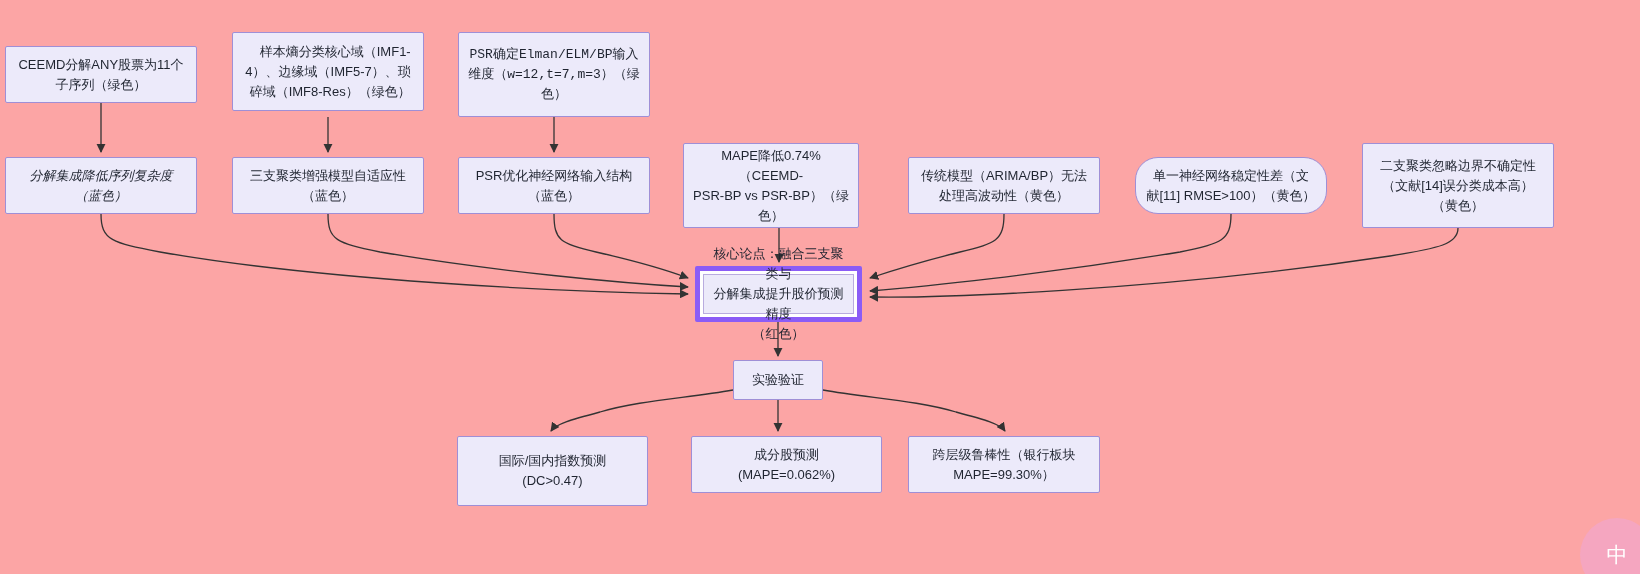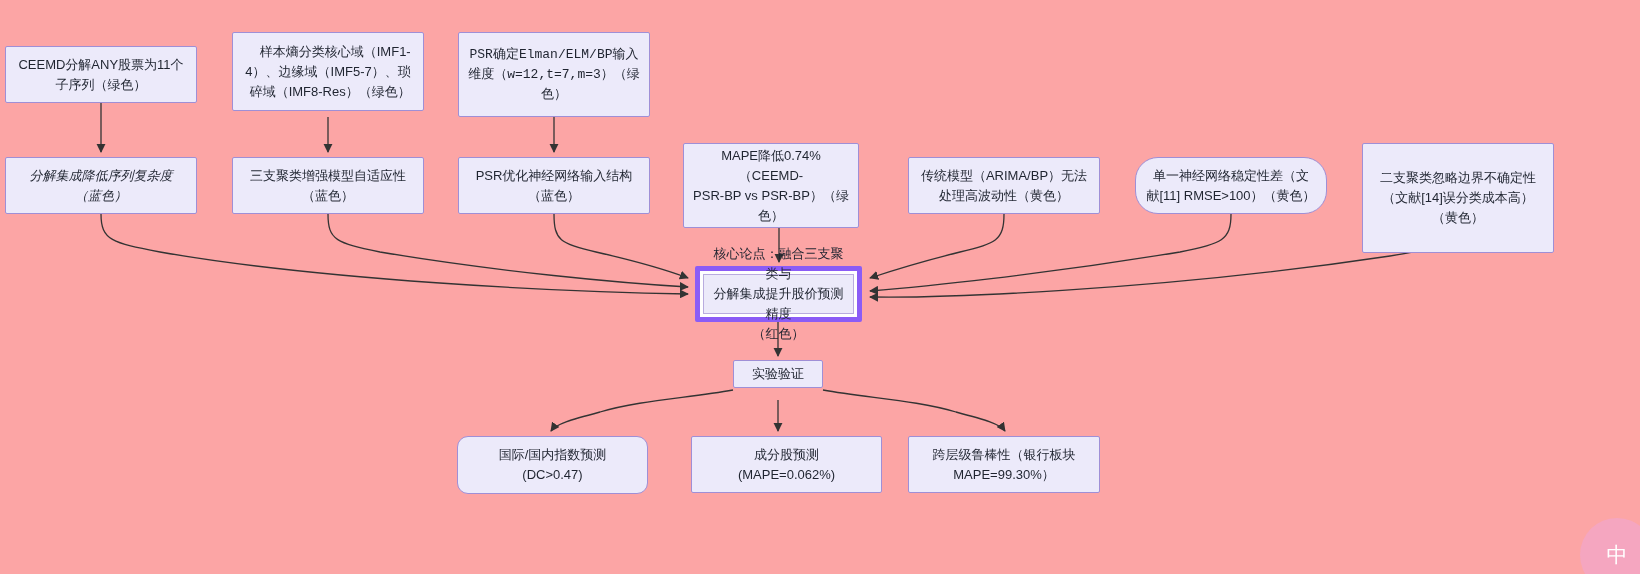--- a/index.html
+++ b/index.html
@@ -144,37 +144,37 @@
   <div class="node" style="left:908px; top:157px; width:192px; height:57px;">
     <span class="node-text">传统模型（ARIMA/BP）无法
 处理高波动性（黄色）</span>
   </div>
 
   <div class="node" style="left:1135px; top:157px; width:192px; height:57px;border-radius:23px;">
     <span class="node-text">单一神经网络稳定性差（文
 献[11] RMSE&gt;100）（黄色）</span>
   </div>
 
-  <div class="node" style="left:1362px; top:143px; width:192px; height:110px;">
+  <div class="node" style="left:1362px; top:143px; width:192px; height:85px;">
     <span class="node-text">二支聚类忽略边界不确定性
 （文献[14]误分类成本高）
 （黄色）</span>
   </div>
 
   <div class="node node-core" style="left:695px; top:266px; width:167px; height:56px;">
     <span class="node-text">核心论点：融合三支聚类与
 分解集成提升股价预测精度
 （红色）</span>
   </div>
 
-  <div class="node" style="left:733px; top:360px; width:90px; height:28px;">
+  <div class="node" style="left:733px; top:360px; width:90px; height:40px;">
     <span class="node-text">实验验证</span>
   </div>
 
-  <div class="node" style="left:457px; top:436px; width:191px; height:58px;border-radius:11px;">
+  <div class="node" style="left:457px; top:436px; width:191px; height:70px;">
     <span class="node-text">国际/国内指数预测
 (DC&gt;0.47)</span>
   </div>
 
   <div class="node" style="left:683px; top:436px; width:191px; height:57px;margin-left:8px;">
     <span class="node-text">成分股预测
 (MAPE=0.062%)</span>
   </div>
 
   <div class="node" style="left:908px; top:436px; width:192px; height:57px;">

